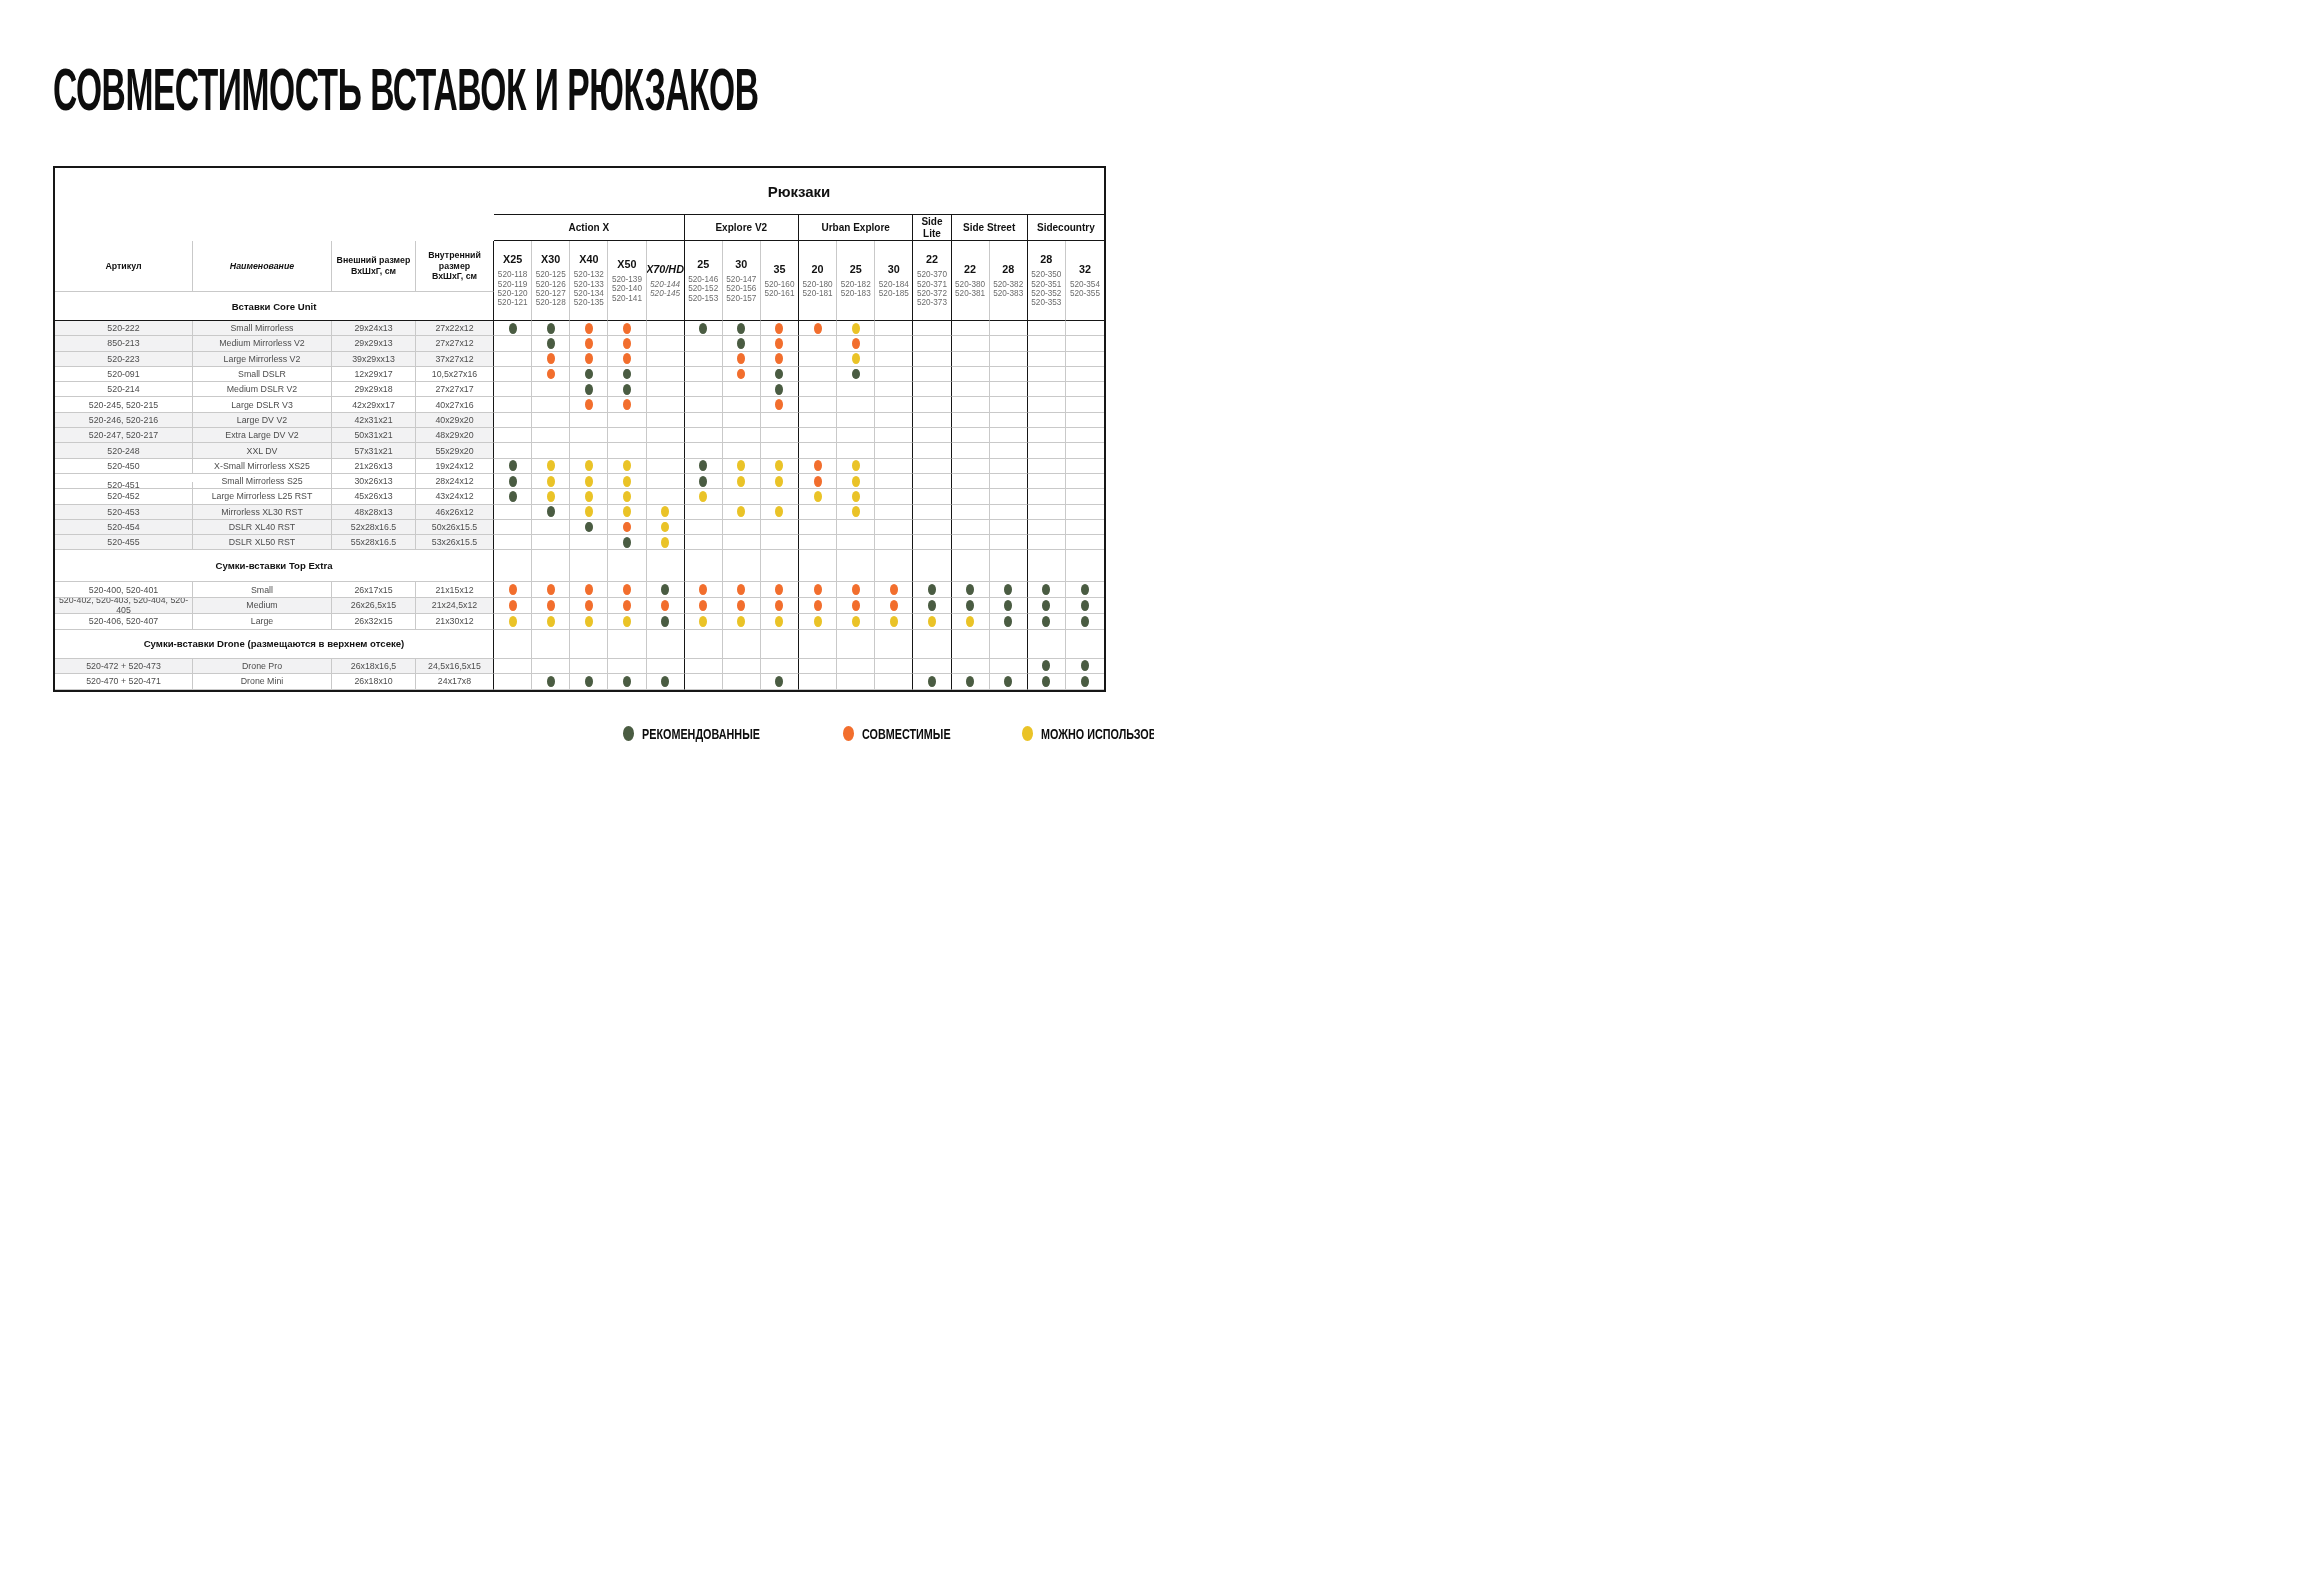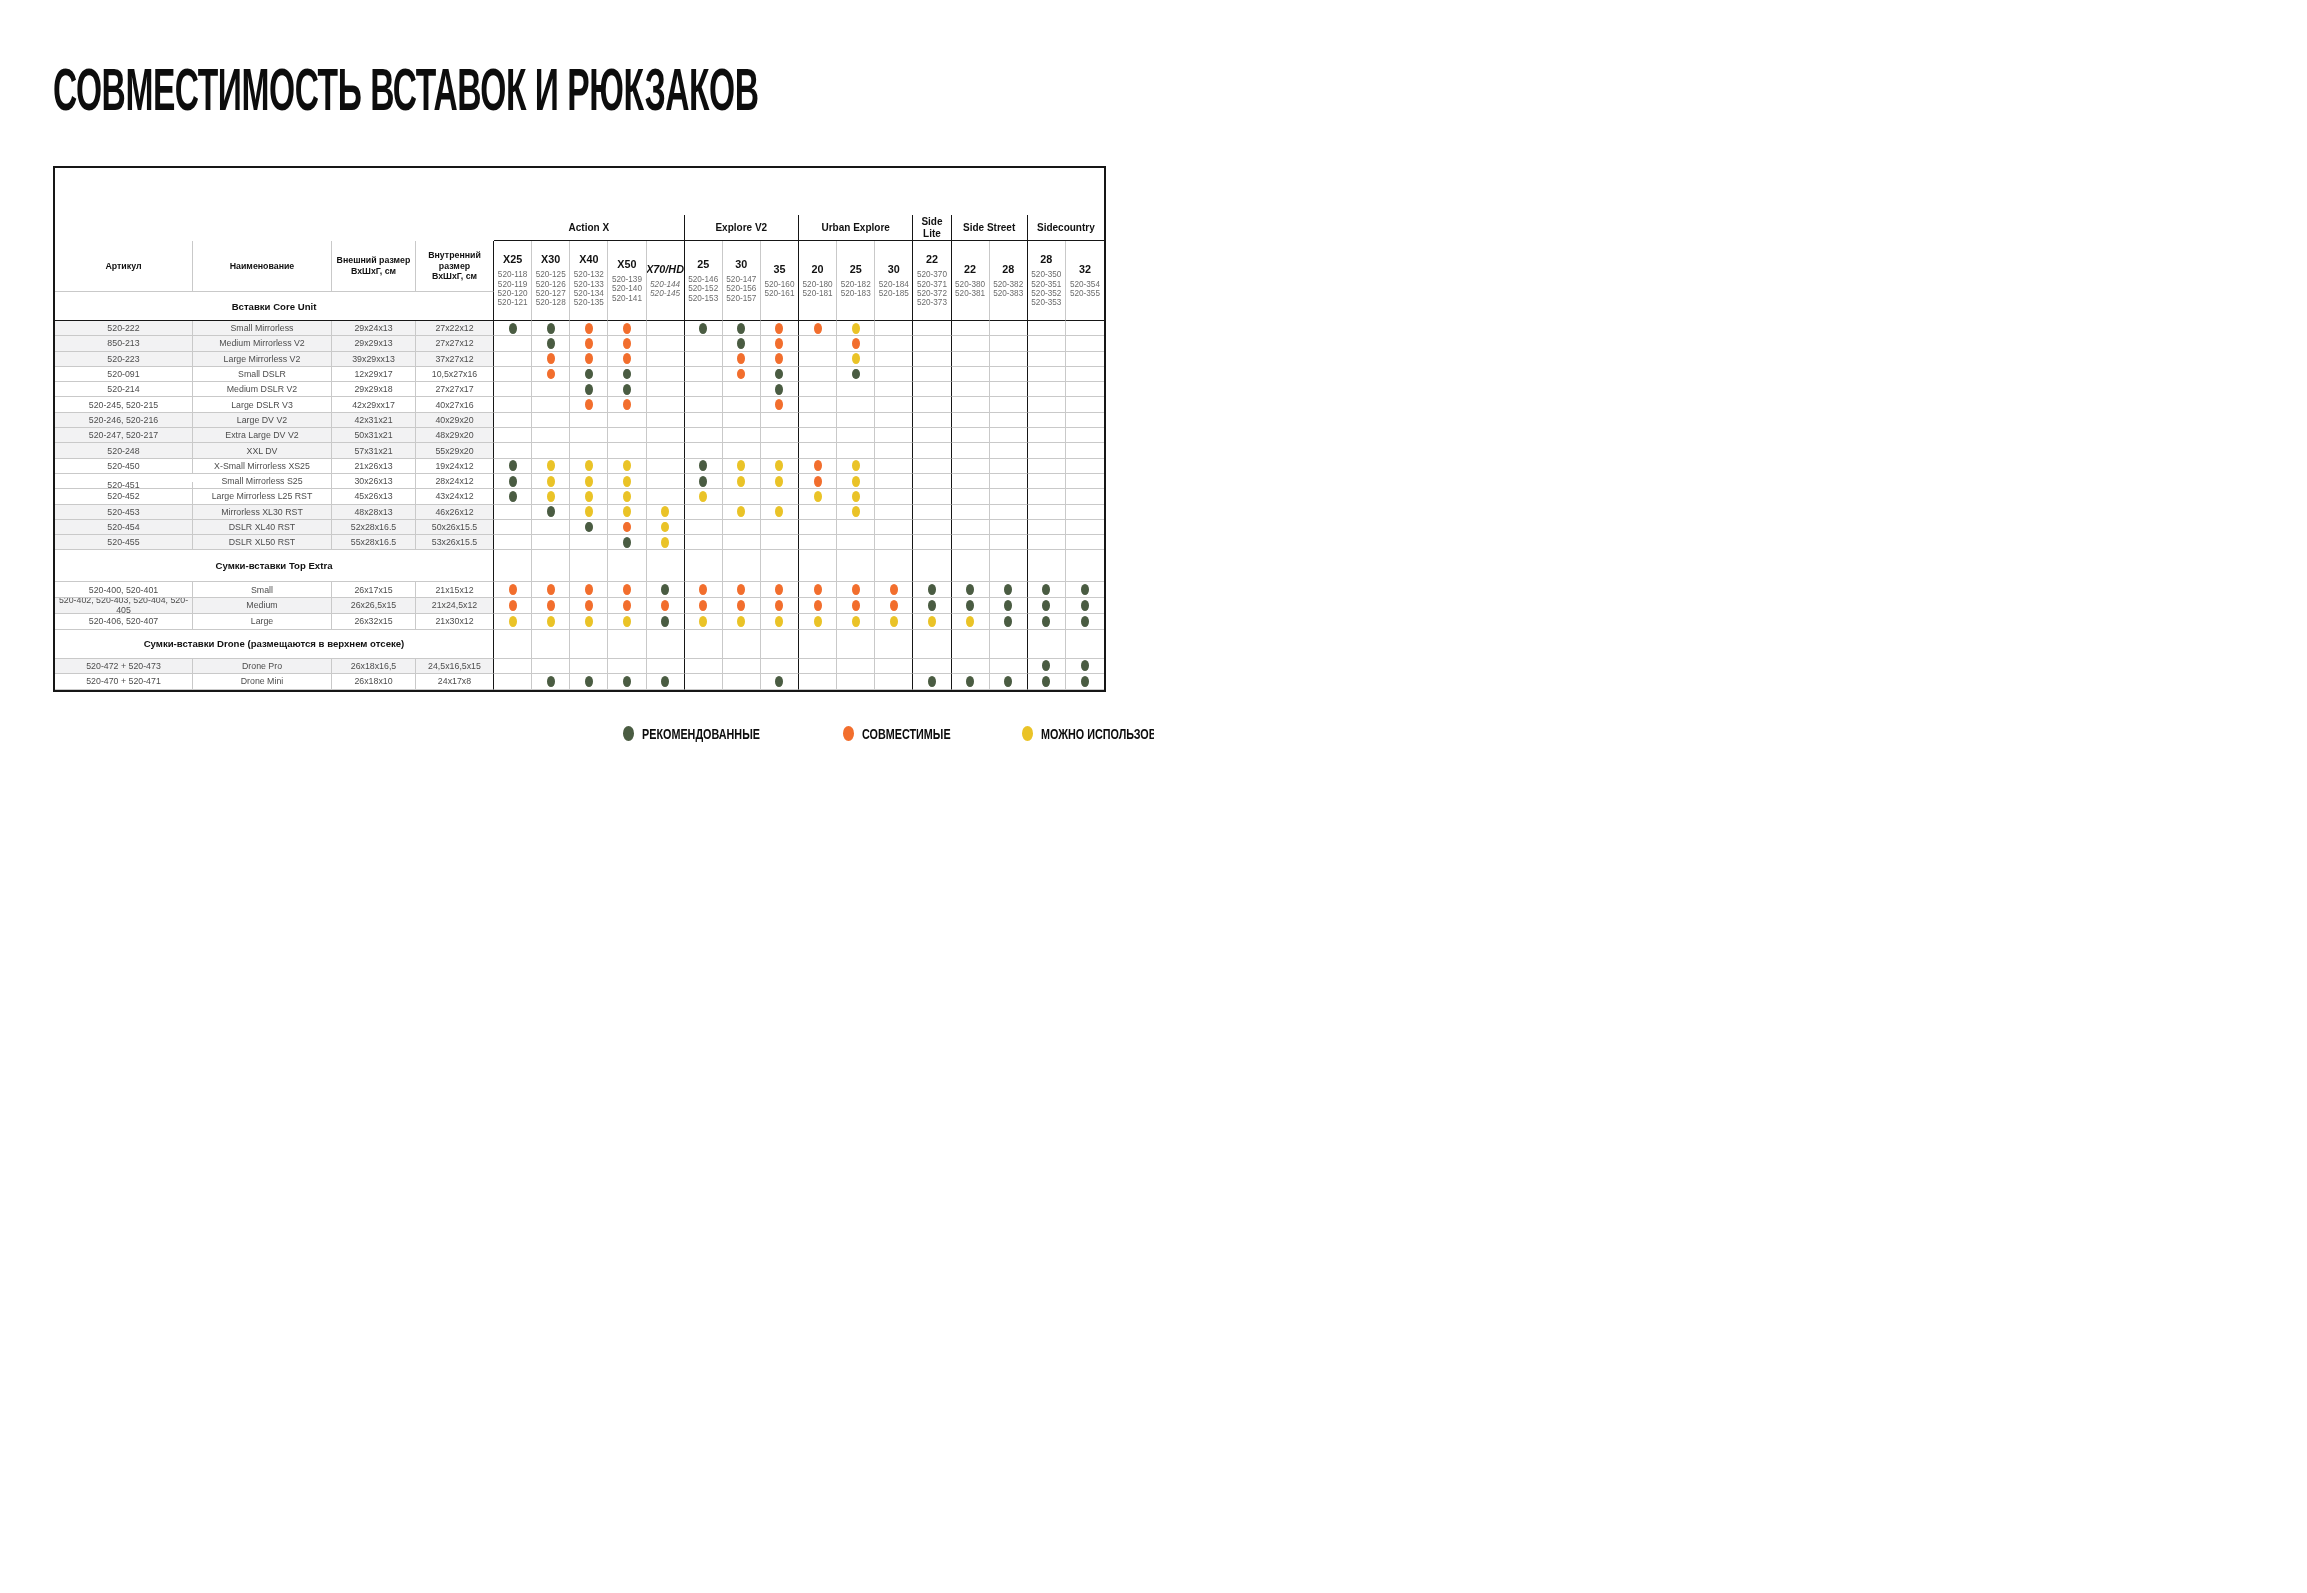--- a/index.html
+++ b/index.html
@@ -47,29 +47,30 @@
 </style>
 </head>
 <body>
 
 <div class="page">
 
   <div class="title">СОВМЕСТИМОСТЬ ВСТАВОК И РЮКЗАКОВ</div>
 
 
   <div class="grid" id="grid">
+      <div class="cell big-header tb nr" style="grid-area: 1 / 5 / 2 / 21;">Рюкзаки</div>
       <div class="cell group-header tb tr" style="grid-area: 2 / 5 / 3 / 10; white-space: pre-line;">Action X</div>
       <div class="cell group-header tb tr" style="grid-area: 2 / 10 / 3 / 13; white-space: pre-line;">Explore V2</div>
       <div class="cell group-header tb tr" style="grid-area: 2 / 13 / 3 / 16; white-space: pre-line;">Urban Explore</div>
       <div class="cell group-header tb tr" style="grid-area: 2 / 16 / 3 / 17; white-space: pre-line;">Side
 Lite</div>
       <div class="cell group-header tb tr" style="grid-area: 2 / 17 / 3 / 19; white-space: pre-line;">Side Street</div>
       <div class="cell group-header tb nr" style="grid-area: 2 / 19 / 3 / 21; white-space: pre-line;">Sidecountry</div>
       <div class="cell col-header" style="grid-area: 3 / 1 / 4 / 2;">Артикул</div>
-      <div class="cell col-header" style="grid-area: 3 / 2 / 4 / 3;">Наименование</div>
+      <div class="cell col-header" style="grid-area: 3 / 2 / 4 / 3; font-style: italic;">Наименование</div>
       <div class="cell col-header" style="grid-area: 3 / 3 / 4 / 4;">Внешний размер
 ВхШхГ, см</div>
       <div class="cell col-header tr" style="grid-area: 3 / 4 / 4 / 5;">Внутренний размер
 ВхШхГ, см</div>
       <div class="cell bp-header tb " style="grid-area: 3 / 5 / 5 / 6;">
         <div class="bp-model">X25</div>
         <div class="bp-art">520-118</div>
         <div class="bp-art">520-119</div>
         <div class="bp-art">520-120</div>
         <div class="bp-art">520-121</div>

